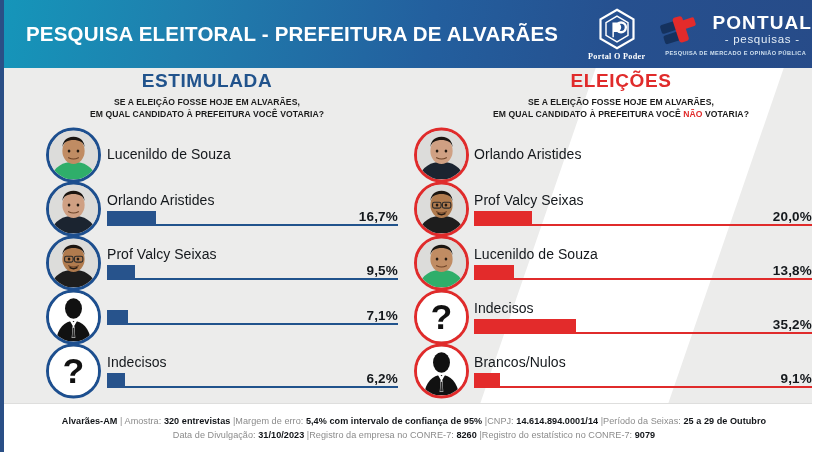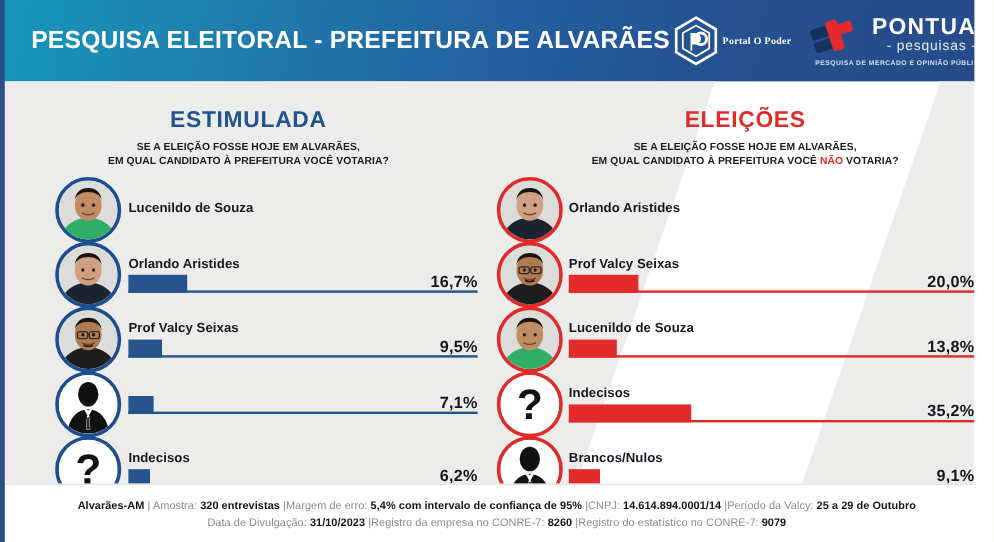--- a/index.html
+++ b/index.html
@@ -15,21 +15,21 @@
   .header{
     position:absolute;left:0;top:0;width:828px;height:68px;
     background:linear-gradient(100deg,#1596ba 0%,#1f7fae 22%,#235f9e 52%,#26508f 74%,#274b88 100%);
     display:flex;align-items:center;justify-content:space-between;
   }
   .header-titles{padding-left:26px;color:#ffffff;line-height:1.12;}
   .title-main{font-size:20.5px;font-weight:bold;letter-spacing:.2px;white-space:nowrap;}
   .title-sub{font-size:20.5px;font-weight:bold;letter-spacing:.2px;white-space:nowrap;}
 
   .header-logos{display:flex;align-items:center;gap:14px;padding-right:16px;}
-  .logo-poder{display:flex;flex-direction:row;align-items:center;color:#fff;}
+  .logo-poder{display:flex;flex-direction:column;align-items:center;color:#fff;}
   .logo-poder .hex{width:44px;height:44px;display:block;}
   .logo-poder .cap{
     font-family:"Liberation Serif",serif;font-size:8.2px;font-weight:bold;
     letter-spacing:.3px;margin-top:1px;white-space:nowrap;
   }
   .logo-pontual{display:flex;flex-direction:column;align-items:flex-start;}
   .pontual-row{display:flex;align-items:center;gap:7px;}
   .pontual-mark{width:46px;height:34px;display:block;}
   .pontual-words{display:flex;flex-direction:column;align-items:center;line-height:1;}
   .pontual-name{color:#ffffff;font-size:19px;font-weight:bold;letter-spacing:1.1px;}
@@ -47,21 +47,21 @@
   }
   .diag-grey2{
     position:absolute;right:-210px;top:-60px;width:330px;height:560px;
     background:#ececeb;transform:skewX(-19deg);
   }
 
   
   .cols{position:absolute;left:0;top:0;width:828px;height:336px;display:flex;}
   .col{width:414px;position:relative;}
 
-  .col-head{text-align:center;padding-top:22px;}
+  .col-head{text-align:center;padding-top:2px;}
   .col-title{font-size:19px;font-weight:bold;letter-spacing:.6px;}
   .col-title.blue{color:#21538c;}
   .col-title.red{color:#e02b2b;}
   .col-q{
     margin-top:5px;font-size:8.6px;font-weight:bold;color:#1b1b1b;
     line-height:1.35;letter-spacing:.08px;
   }
   .col-q .no{color:#e02b2b;}
 
   .rows{margin-top:8px;}
@@ -72,21 +72,21 @@
   .avatar{
     position:absolute;top:50%;transform:translateY(-50%);
     width:55px;height:55px;border-radius:50%;
     box-sizing:border-box;overflow:hidden;background:#d8d8d6;
   }
   .col.left .avatar{left:46px;border:3.5px solid #1d4f8f;}
   .col.right .avatar{left:0px;border:3.5px solid #e02b2b;}
   .avatar svg{width:100%;height:100%;display:block;}
 
   .rowbody{flex:1;padding-right:16px;}
-  .cand-name{font-size:11px;font-weight:bold;color:#14181c;margin-bottom:2px;letter-spacing:.05px;}
+  .cand-name{font-size:14px;font-weight:normal;color:#14181c;margin-bottom:2px;letter-spacing:.05px;}
 
   .barline{position:relative;height:16px;}
   .track{
     position:absolute;left:0;bottom:0;width:100%;height:2px;
   }
   .col.left .track{background:#21538c;}
   .col.right .track{background:#e02b2b;}
   .bar{position:absolute;left:0;bottom:0;height:15px;}
   .col.left .bar{background:#27538c;}
   .col.right .bar{background:#e32b2b;}
@@ -380,18 +380,18 @@
            <div class="pct">9,1%</div>
          </div>
        </div>
             </div>
           </div>
       </div>
     </div>
   </div>
 
   <div class="footer">
-    <div class="foot-line" id="foot1"><b>Alvarães-AM</b><span> | Amostra: </span><b>320 entrevistas</b><span> |Margem de erro: </span><b>5,4% com intervalo de confiança de 95%</b><span>  |CNPJ: </span><b>14.614.894.0001/14</b><span> |Período da Valcy: </span><b>25 a 29 de Outubro</b></div>
+    <div class="foot-line" id="foot1"><b>Alvarães-AM</b><span> | Amostra: </span><b>320 entrevistas</b><span> |Margem de erro: </span><b>5,4% com intervalo de confiança de 95%</b><span>  |CNPJ: </span><b>14.614.894.0001/14</b><span> |Período da Seixas: </span><b>25 a 29 de Outubro</b></div>
     <div class="foot-line" id="foot2"><span>Data de Divulgação: </span><b>31/10/2023</b><span> |Registro da empresa no CONRE-7: </span><b>8260</b><span> |Registro do estatístico no CONRE-7: </span><b>9079</b></div>
   </div>
 
   <div class="edge-left"></div>
 </div>
 
 </body></html>

